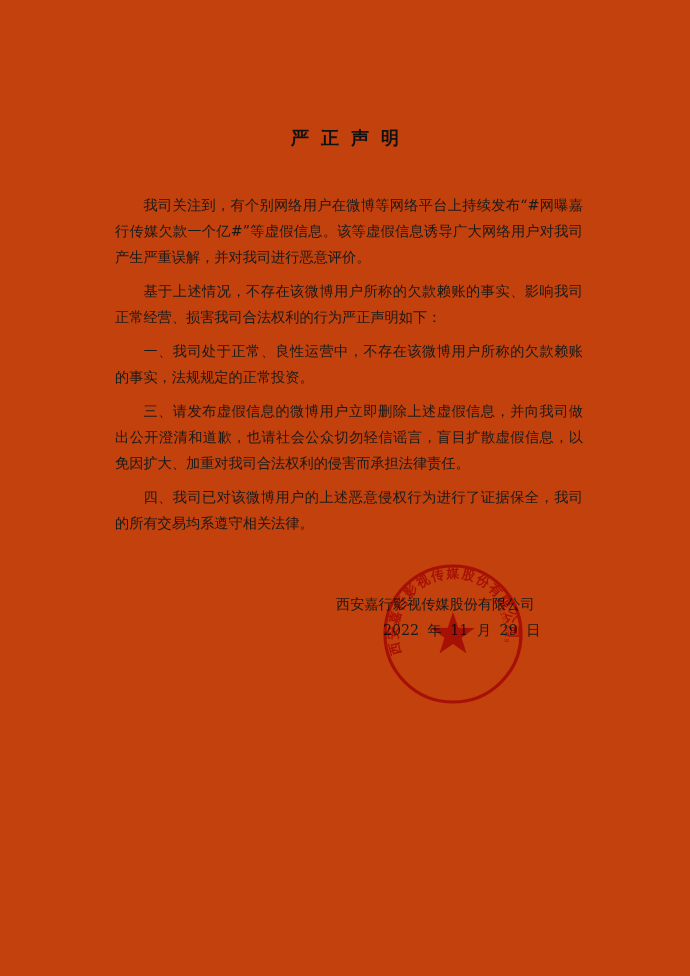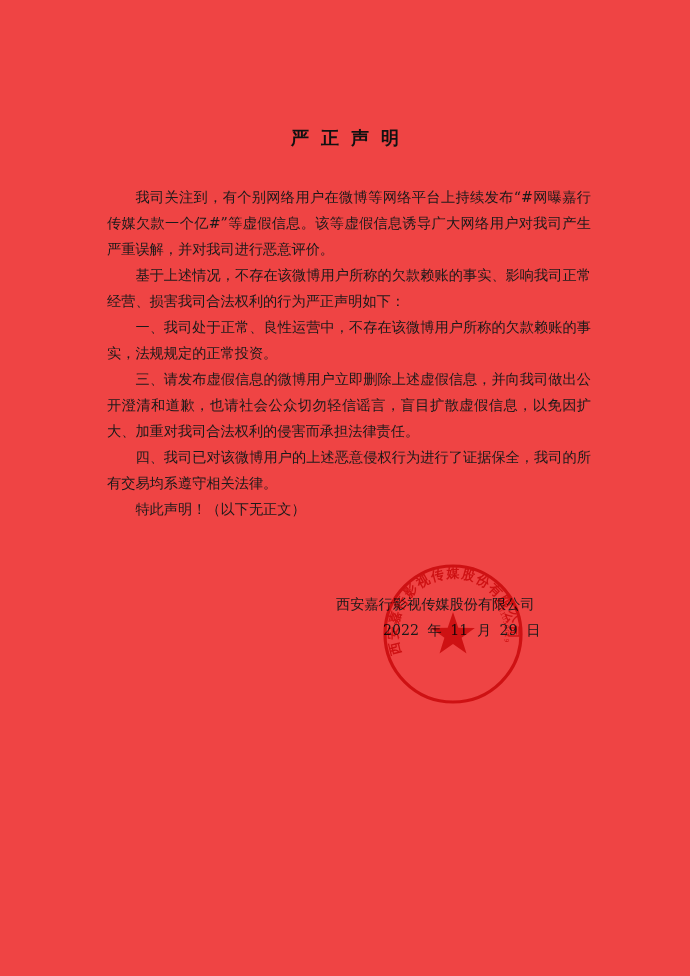--- a/index.html
+++ b/index.html
@@ -13,21 +13,21 @@
       position: relative;
       overflow: hidden;
       font-family: "DejaVu Serif", "Liberation Serif", serif;
       color: #1a1a1a;
     }
     .page {
       position: absolute;
       left: 0; top: 0;
       width: 690px;
       height: 976px;
-      background: #ef4444;
+      background: #c2410c;
     }
     .title {
       position: absolute;
       top: 126px;
       left: 0;
       width: 690px;
       text-align: center;
       font-family: "DejaVu Sans", "Liberation Sans", sans-serif;
       font-weight: bold;
       font-size: 18px;
@@ -40,21 +40,21 @@
       position: absolute;
       left: 107px;
       top: 184px;
       width: 484px;
       font-size: 14.2px;
       line-height: 26px;
       text-align: justify;
       text-justify: inter-character;
     }
     .body-text p {
-      margin: 0;
+      margin: 8px;
       text-indent: 2em;
     }
     .sign {
       position: absolute;
       font-size: 14.2px;
       line-height: 20px;
       color: #1a1a1a;
       z-index: 1;
     }
     .sign-company {
@@ -83,21 +83,20 @@
 <div class="page">
 
   <div class="title">严正声明</div>
 
   <div class="body-text">
     <p>我司关注到，有个别网络用户在微博等网络平台上持续发布“#网曝嘉行传媒欠款一个亿#”等虚假信息。该等虚假信息诱导广大网络用户对我司产生严重误解，并对我司进行恶意评价。</p>
     <p>基于上述情况，不存在该微博用户所称的欠款赖账的事实、影响我司正常经营、损害我司合法权利的行为严正声明如下：</p>
     <p>一、我司处于正常、良性运营中，不存在该微博用户所称的欠款赖账的事实，法规规定的正常投资。</p>
     <p>三、请发布虚假信息的微博用户立即删除上述虚假信息，并向我司做出公开澄清和道歉，也请社会公众切勿轻信谣言，盲目扩散虚假信息，以免因扩大、加重对我司合法权利的侵害而承担法律责任。</p>
     <p>四、我司已对该微博用户的上述恶意侵权行为进行了证据保全，我司的所有交易均系遵守相关法律。</p>
-    <p>特此声明！（以下无正文）</p>
   </div>
 
   <div class="sign sign-company">西安嘉行影视传媒股份有限公司</div>
   <div class="sign sign-date">2022 年 11 月 29 日</div>
 
   <svg class="seal" viewBox="0 0 144 144" xmlns="http://www.w3.org/2000/svg">
     <defs>
       <path id="sealArc" d="M 22 96 A 56 56 0 1 1 118 104" fill="none"></path>
       <path id="sealNumArc" d="M 112 40 A 50 50 0 0 1 118 96" fill="none"></path>
     </defs>

